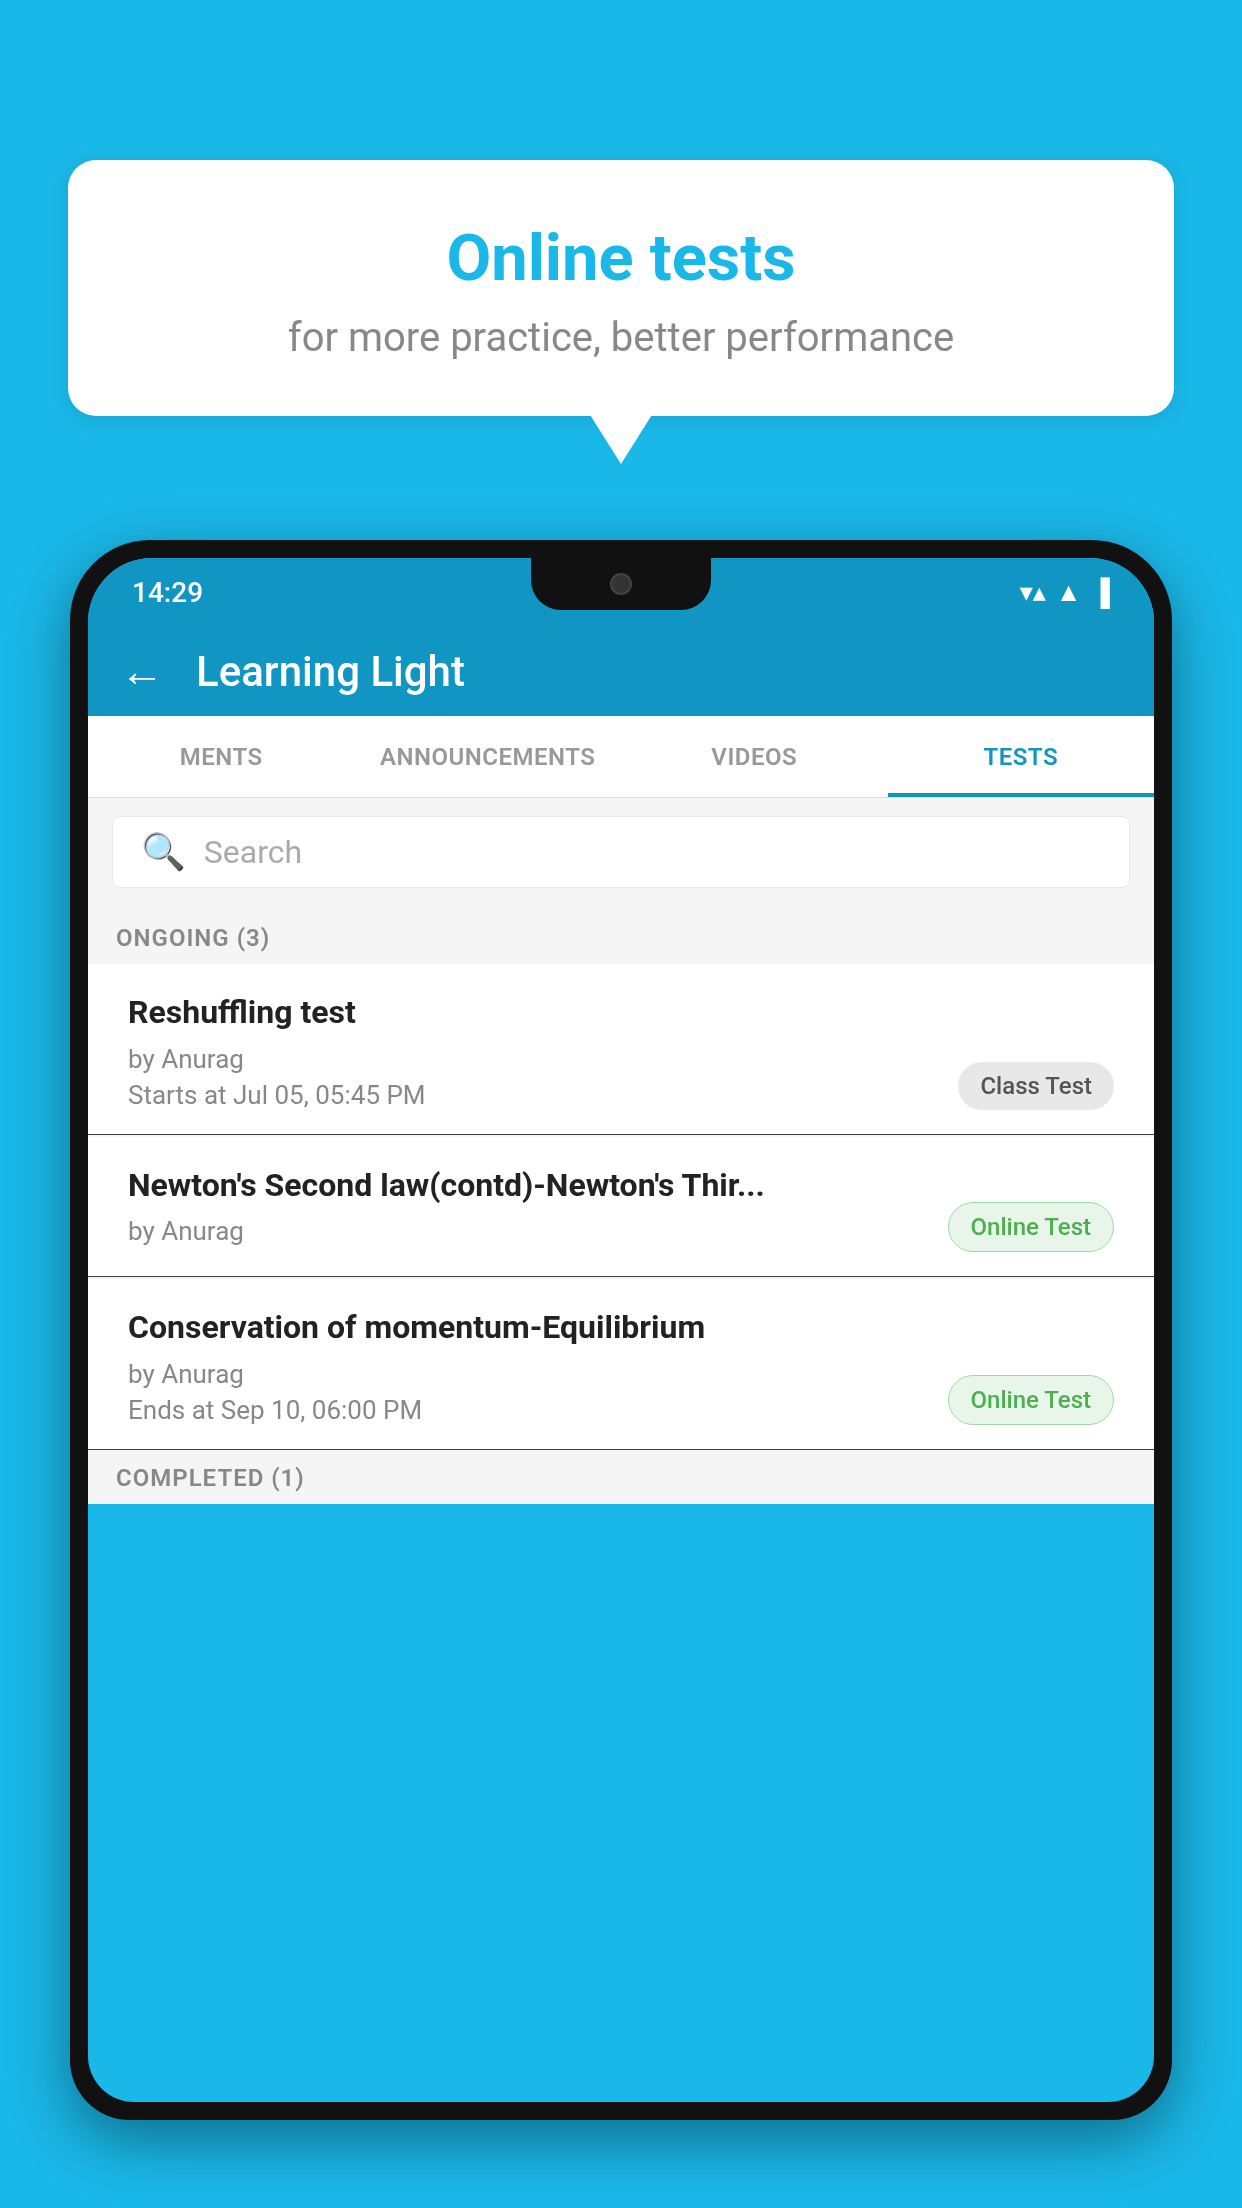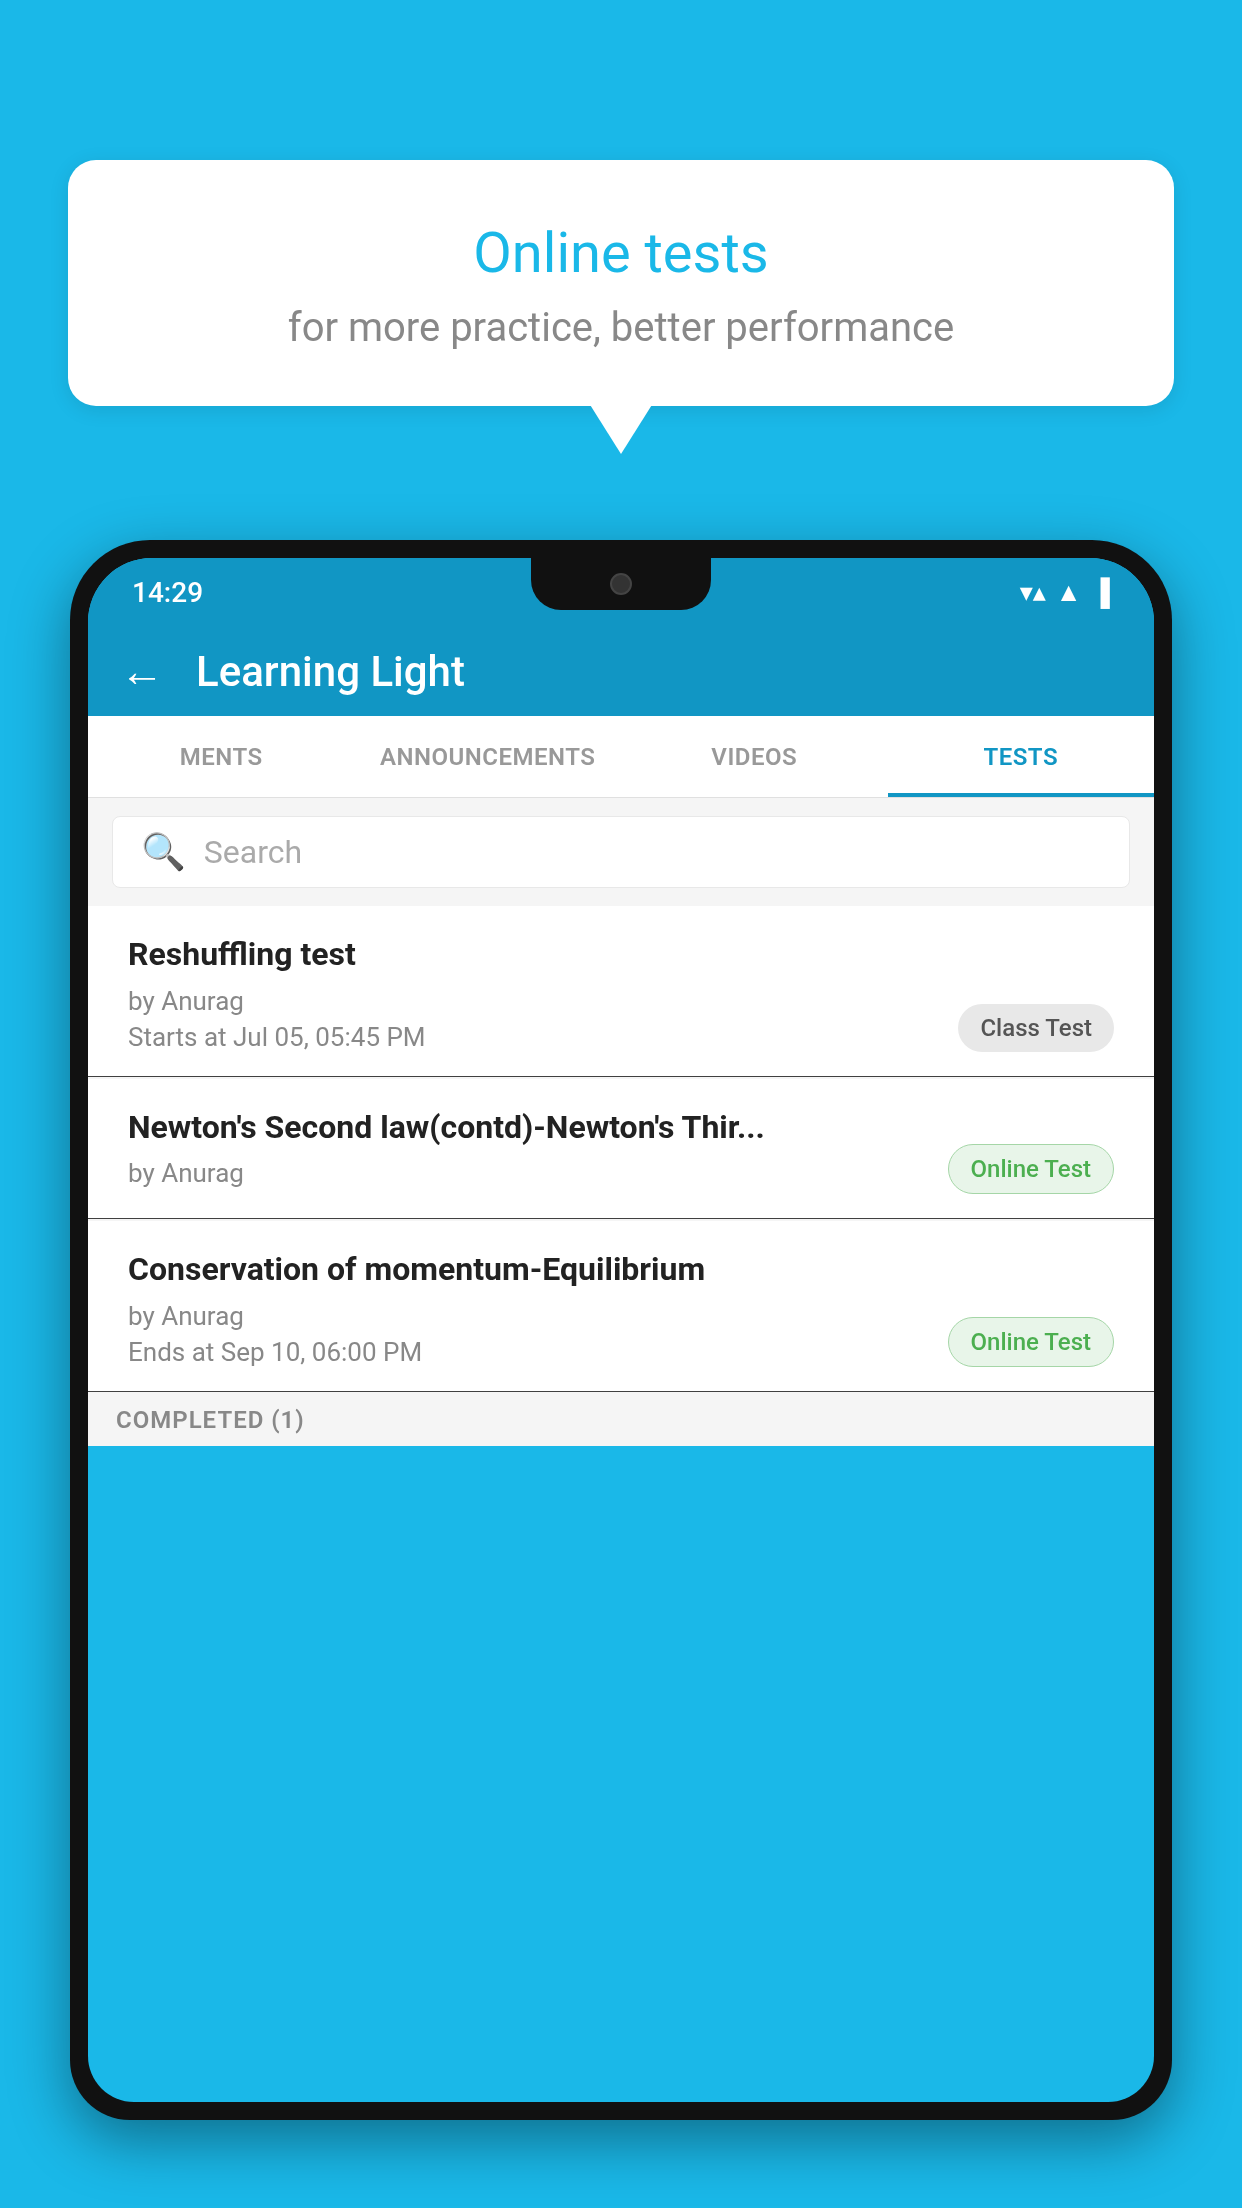--- a/index.html
+++ b/index.html
@@ -31,23 +31,23 @@
       position: absolute;
       bottom: -48px;
       left: 50%;
       transform: translateX(-50%);
       border-left: 34px solid transparent;
       border-right: 34px solid transparent;
       border-top: 54px solid white;
     }
 
     .bubble-title {
-      font-size: 56px;
+      font-size: 65px;
       color: #1ab8e8;
-      font-weight: 400;
+      font-weight: 700;
       margin-bottom: 18px;
     }
 
     .bubble-subtitle {
       font-size: 40px;
       color: #888;
       font-weight: 400;
     }
 
     
@@ -338,20 +338,21 @@
       </div>
 
       <div class="search-container">
         <div class="search-bar">
           <span class="search-icon-el">🔍</span>
           <span class="search-text">Search</span>
         </div>
       </div>
 
       <div class="list-content">
+        <div class="section-header">ONGOING (3)</div>
 
         <div class="test-card">
           <div class="test-info">
             <div class="test-name">Reshuffling test</div>
             <div class="test-author">by Anurag</div>
             <div class="test-date">Starts at  Jul 05, 05:45 PM</div>
           </div>
           <span class="test-badge badge-class">Class Test</span>
         </div>
 

